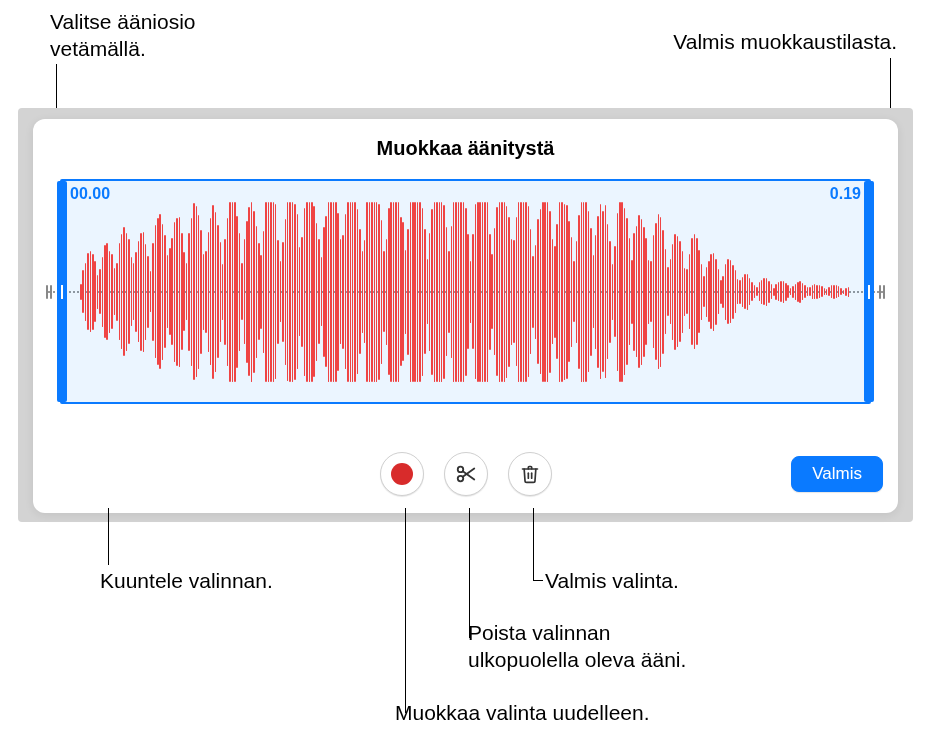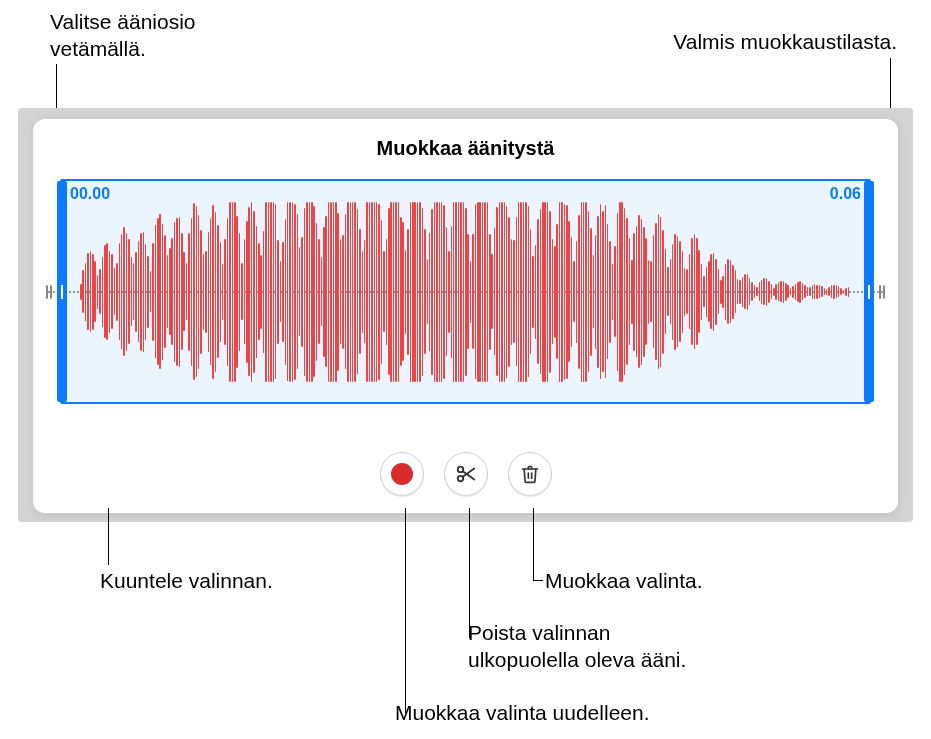--- a/index.html
+++ b/index.html
@@ -211,21 +211,21 @@
         <span></span>
       </div>
     <div class="selection">
       <div class="handle left">
           <div class="grip"></div>
         </div>
       <div class="handle right">
           <div class="grip"></div>
         </div>
       <div class="timecode left">00.00</div>
-      <div class="timecode right">0.06</div>
+      <div class="timecode right">0.19</div>
       <div class="waveform" id="wave">
           <div class="bar" style="height: 16px;"></div>
           <div class="bar" style="height: 43px;"></div>
           <div class="bar" style="height: 58px;"></div>
           <div class="bar" style="height: 77px;"></div>
           <div class="bar" style="height: 81px;"></div>
           <div class="bar" style="height: 76px;"></div>
           <div class="bar" style="height: 61px;"></div>
           <div class="bar" style="height: 34px;"></div>
           <div class="bar" style="height: 45px;"></div>
@@ -562,27 +562,28 @@
         <svg width="20" height="22" viewBox="0 0 24 24" fill="none" stroke="#333" stroke-width="2" stroke-linecap="round" stroke-linejoin="round">
           <polyline points="3 6 5 6 21 6"></polyline>
           <path d="M19 6l-1 14a2 2 0 0 1-2 2H8a2 2 0 0 1-2-2L5 6"></path>
           <path d="M10 6V4a1 1 0 0 1 1-1h2a1 1 0 0 1 1 1v2"></path>
           <line x1="10" y1="11" x2="10" y2="17"></line>
             <line x1="14" y1="11" x2="14" y2="17"></line>
         </svg>
       </button>
     </div>
 
+    <button class="btn done" style="margin-left:auto;">Valmis</button>
   </div>
 </div>
 
 <div class="callout" style="left:100px;top:567px;">Kuuntele valinnan.</div>
 <div class="callout-line" style="left:108px;top:508px;width:1px;height:57px;"></div>
 
-<div class="callout" style="left:545px;top:567px;">Muokkaa valinta.</div>
+<div class="callout" style="left:545px;top:567px;">Valmis valinta.</div>
 <div class="callout-line" style="left:533px;top:508px;width:1px;height:73px;"></div>
 <div class="callout-line" style="left:533px;top:580px;width:10px;height:1px;"></div>
 
 <div class="callout" style="left:468px;top:619px;white-space:pre;">Poista valinnan
 ulkopuolella oleva ääni.</div>
 <div class="callout-line" style="left:469px;top:508px;width:1px;height:130px;"></div>
 
 <div class="callout" style="left:395px;top:699px;">Muokkaa valinta uudelleen.</div>
 <div class="callout-line" style="left:405px;top:508px;width:1px;height:205px;"></div>
 

